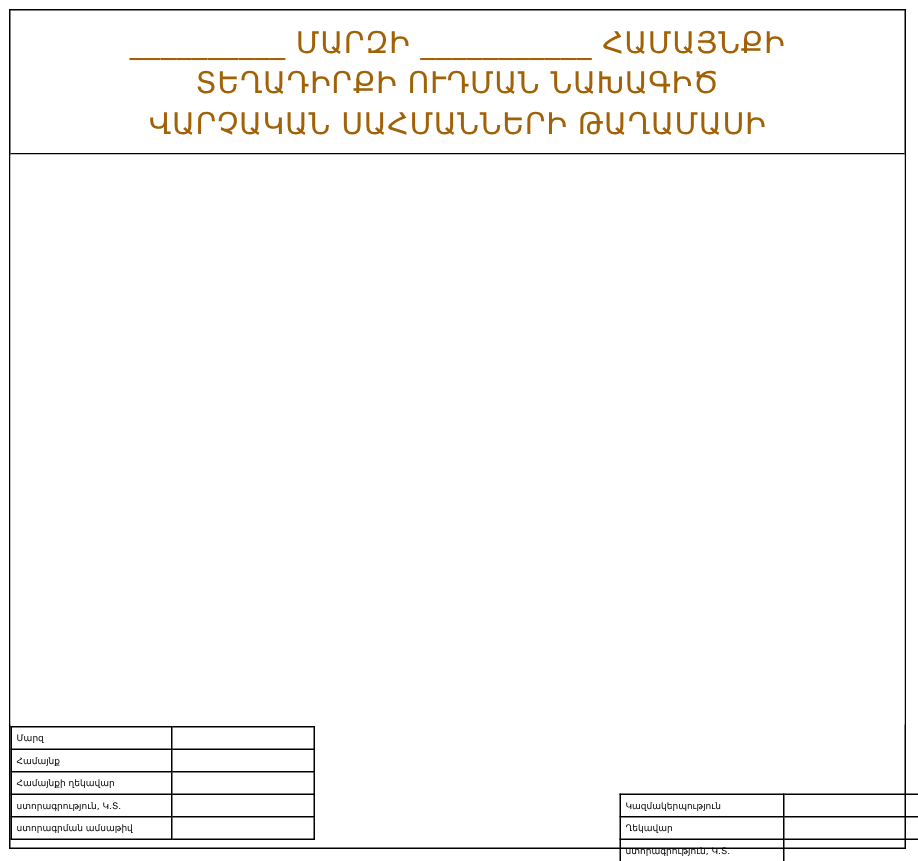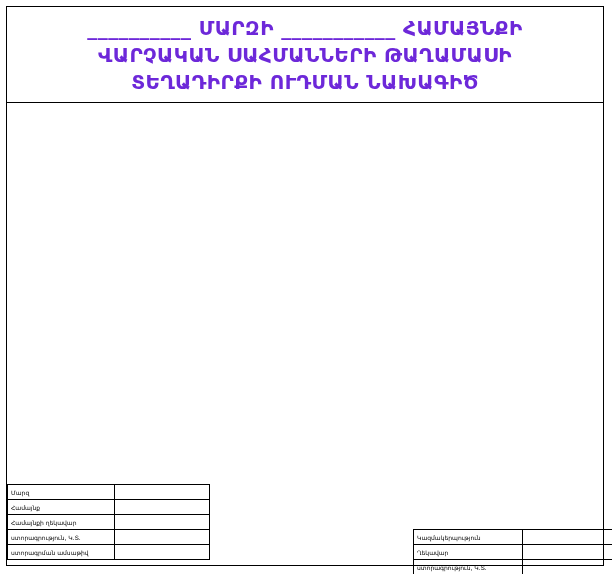--- a/index.html
+++ b/index.html
@@ -44,22 +44,21 @@
     box-sizing: border-box;
     text-align: center;
     padding-top: 6px;
   }
 
   .title-line {
     font-size: 20px;
     letter-spacing: 0.4px;
     line-height: 27px;
     white-space: nowrap;
-    color: #6d28d9;
-    font-weight: bold;
+    color: #a16207;
   }
   .title-line.l1 { padding-top: 2px; }
   .title-line.l2 { }
   .title-line.l3 { }
 
   
   .canvas {
     position: absolute;
     left: 7px;
     top: 103px;
@@ -112,22 +111,22 @@
 </style>
 </head>
 <body>
 
 <div class="page">
 
   <div class="sheet-border"></div>
 
   <div class="title-area">
     <div class="title-line l1">__________ ՄԱՐԶԻ ___________ ՀԱՄԱՅՆՔԻ</div>
+    <div class="title-line l3">ՏԵՂԱԴԻՐՔԻ ՈՒԴՄԱՆ ՆԱԽԱԳԻԾ</div>
     <div class="title-line l2">ՎԱՐՉԱԿԱՆ ՍԱՀՄԱՆՆԵՐԻ ԹԱՂԱՄԱՍԻ</div>
-    <div class="title-line l3">ՏԵՂԱԴԻՐՔԻ ՈՒԴՄԱՆ ՆԱԽԱԳԻԾ</div>
   </div>
 
   <div class="canvas"></div>
 
   <table class="table-left">
     <tbody>
       <tr>
         <td class="label">Մարզ</td>
         <td class="value"></td>
       </tr>

